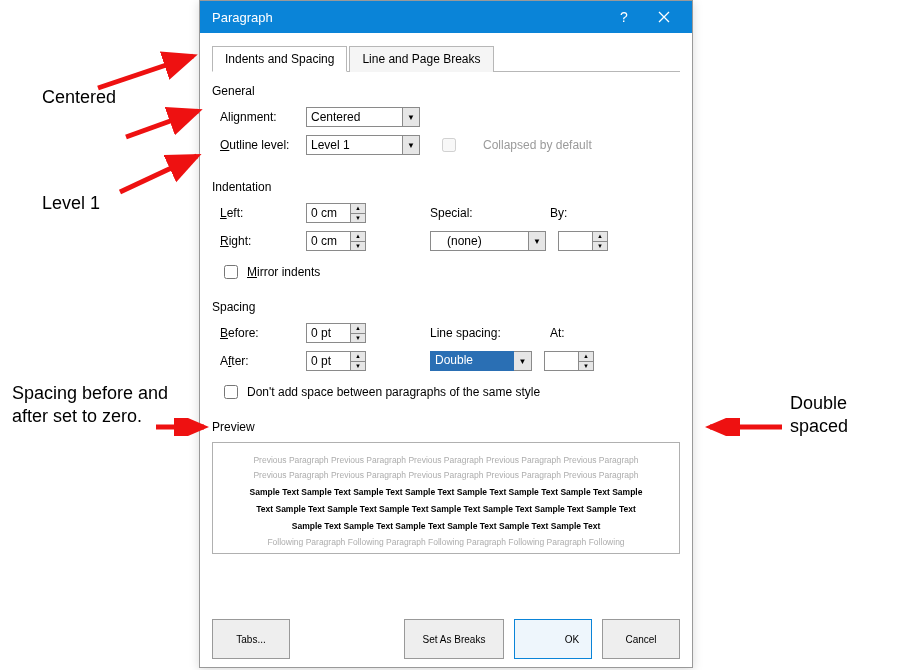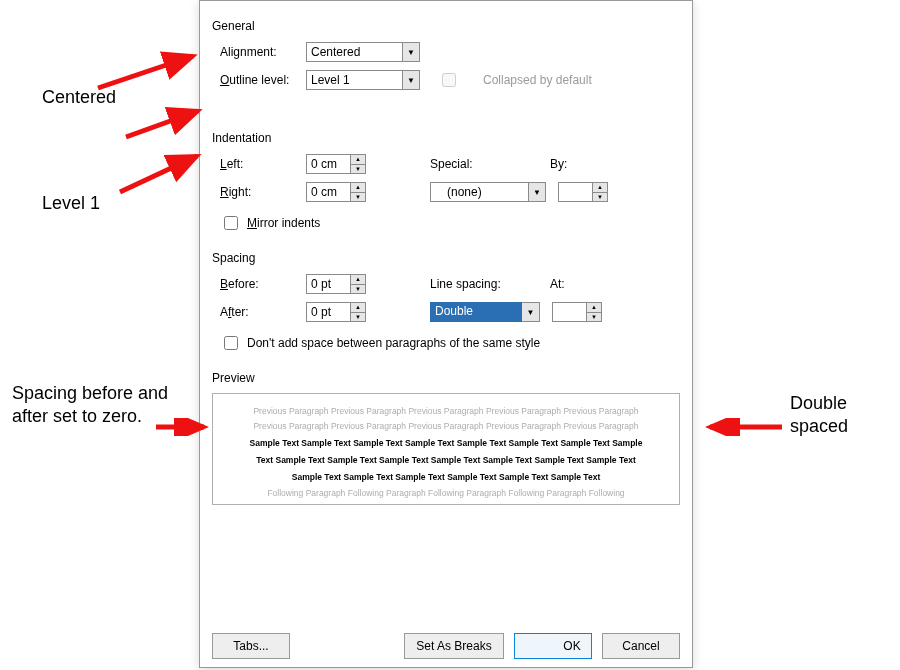--- a/index.html
+++ b/index.html
@@ -171,26 +171,26 @@
   .preview-box .sample { color: #000; font-weight:700; line-height: 2.0; font-size:8.5px;}
   .footer {
     position: absolute;
     bottom: 8px;
     left: 12px;
     right: 12px;
     display: flex;
     align-items: center;
   }
   .btn {
-    height: 26px;
+    height: 40px;
     min-width: 78px;
     border: 1px solid #999;
     background: #eee;
     font-family: inherit;
-    font-size: 12px;
+    font-size: 10px;
     cursor: pointer;
     padding: 0 10px;
   }
   .btn.default {
     border: 1px solid #0a84d8;
     background: #eef6fc;
     padding-left: 48px;
   }
   .footer .spacer { flex:1; }
   .footer .btn { margin-left: 10px; }
@@ -205,22 +205,35 @@
     line-height: 1.25;
   }
   .arrow {
     position: absolute;
   }
 </style>
 </head>
 <body>
 
 <div class="dialog">
+  <div class="titlebar">
+    <span class="titlebar-title">Paragraph</span>
+    <div class="titlebar-btn">?</div>
+    <div class="titlebar-btn">
+      <svg width="12" height="12" viewBox="0 0 12 12">
+          <path d="M1 1 L11 11 M11 1 L1 11" stroke="#fff" stroke-width="1.3"></path>
+        </svg>
+    </div>
+  </div>
 
   <div class="body">
+    <div class="tabs">
+      <div class="tab active">Indents and Spacing</div>
+      <div class="tab">Line and Page Breaks</div>
+    </div>
 
     <div class="section-label">General</div>
     <div class="section-inner">
       <div class="row">
         <span class="lbl"><span>Alignment:</span></span>
         <span class="combo-wrap">
           <input class="combo" style="width: 96px;" value="Centered">
           <span class="drop-btn">▼</span>
         </span>
       </div>
@@ -230,21 +243,21 @@
           <input class="combo" style="width: 96px;" value="Level 1">
           <span class="drop-btn">▼</span>
         </span>
         <label class="chk disabled" style="margin:0 0 0 18px">
           <input type="checkbox" disabled="" style="">
           <span>Collapsed by default</span>
         </label>
       </div>
     </div>
 
-    <div class="section-label" style="margin-top:40px">Indentation</div>
+    <div class="section-label" style="margin-top:24px">Indentation</div>
     <div class="section-inner">
       <div class="row">
         <span class="lbl"><u>L</u>eft:</span>
         <span class="spin-wrap">
           <input class="spin-val" value="0 cm" style="">
           <span class="spinbtns">
               <div>▲</div>
               <div>▼</div>
             </span>
         </span>
@@ -300,21 +313,21 @@
         <span class="lbl">A<u>f</u>ter:</span>
         <span class="spin-wrap">
           <input class="spin-val" value="0 pt" style="">
           <span class="spinbtns">
               <div>▲</div>
               <div>▼</div>
             </span>
         </span>
         <span style="width:64px"></span>
         <span class="select-wrap">
-          <div class="select-highlighted" style="width:92px">Double</div>
+          <div class="select-highlighted" style="width:84px">Double</div>
           <span class="drop-btn">▼</span>
         </span>
         <span style="width:12px"></span>
         <span class="spin-wrap">
           <input class="spin-val" style="width: 34px;" value="">
           <span class="spinbtns">
               <div>▲</div>
               <div>▼</div>
             </span>
         </span>

